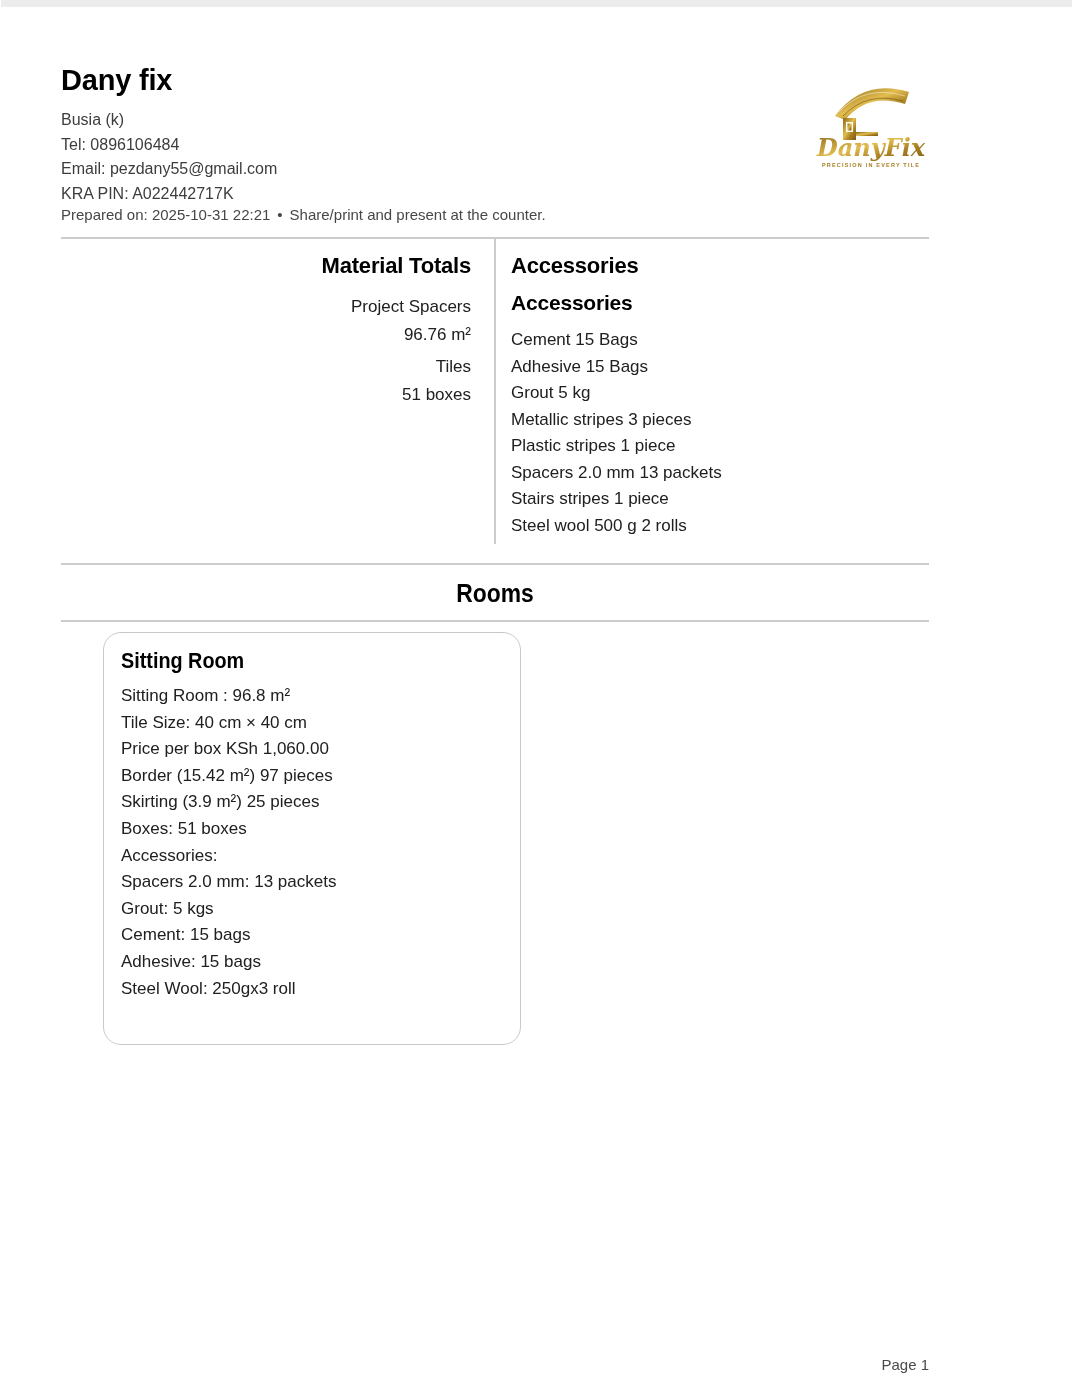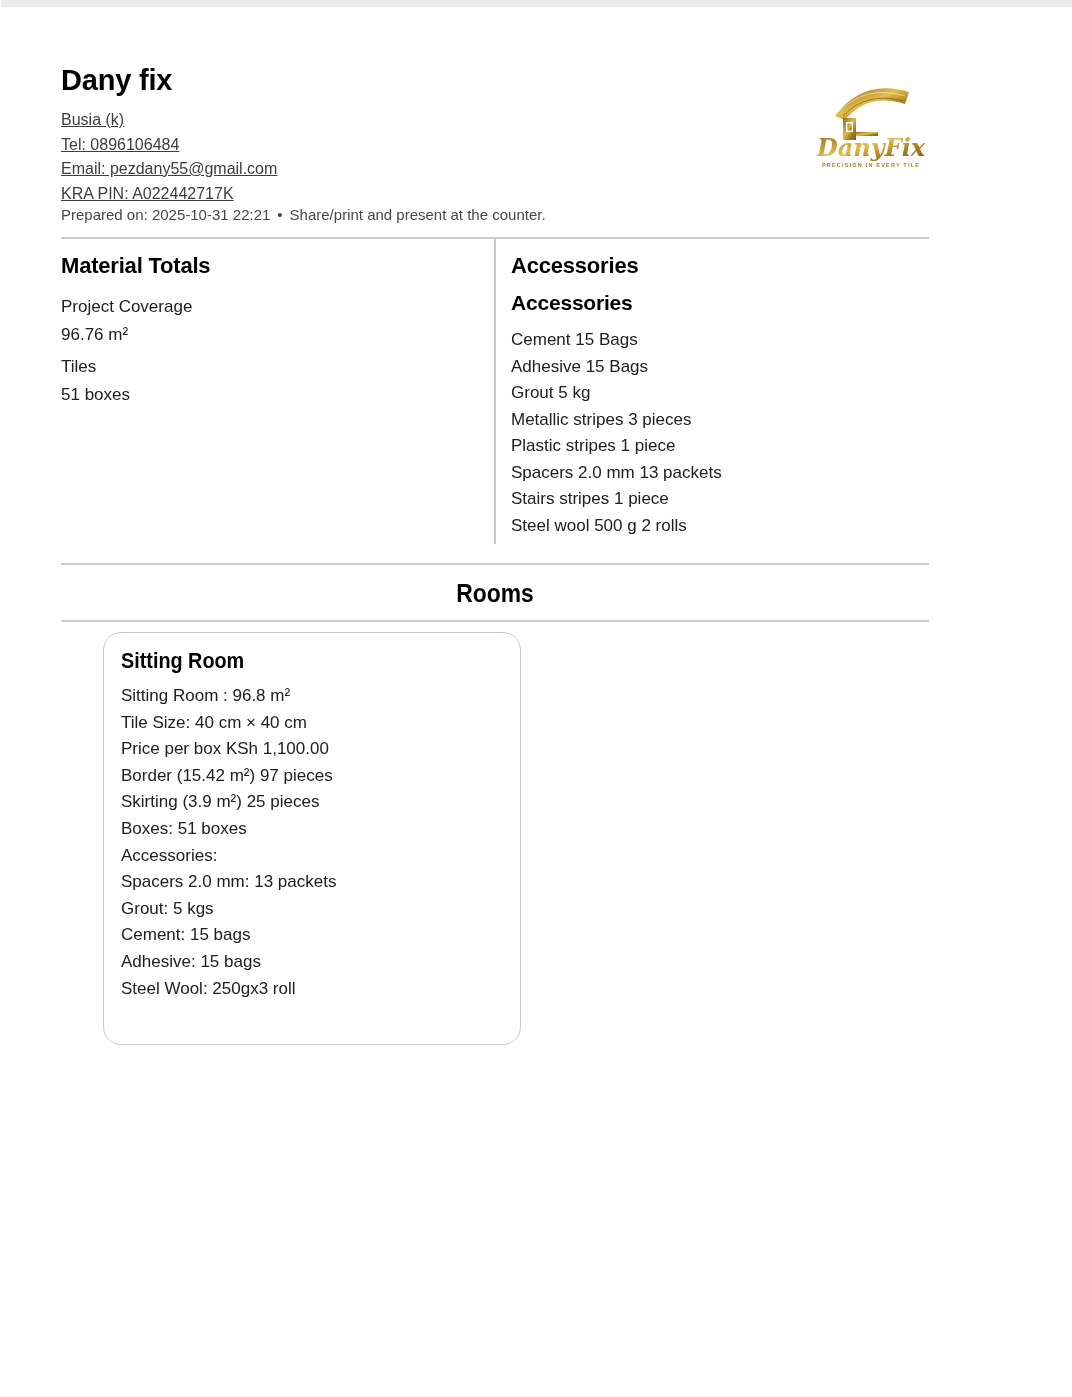--- a/index.html
+++ b/index.html
@@ -18,42 +18,42 @@
   }
   .page { position: absolute; top: 0; left: 1px; width: 1072px; height: 1397px; }
 
   
   .biz-name {
     position: absolute; left: 60px; top: 64px;
     font-size: 29px; font-weight: bold; color: #000;
     letter-spacing: -0.2px;
   }
   .contact-block { position: absolute; left: 60px; top: 108px; }
-  .contact-line { font-size: 16px; line-height: 24.5px; color: #3d3d3d; text-decoration: underline; }
+  .contact-line { font-size: 16px; line-height: 24.5px; color: #3d3d3d; }
   .prepared-line {
     position: absolute; left: 60px; top: 206px;
     font-size: 15px; color: #474747;
   }
   .prepared-line .sep { margin: 0 7px; color: #474747; }
 
   .logo {
     position: absolute; left: 812px; top: 74px;
     width: 116px; height: 96px;
   }
 
   
   .rule { position: absolute; left: 60px; width: 868px; height: 1.5px; background: #cccccc; }
   .rule-1 { top: 237px; }
   .rule-2 { top: 563px; }
   .rule-3 { top: 620px; }
   .vdivider { position: absolute; left: 493px; top: 238px; width: 1.5px; height: 306px; background: #cccccc; }
 
   
   .section-title { font-size: 22px; font-weight: bold; color: #000; letter-spacing: -0.2px; }
-  .col-left { position: absolute; left: 60px; top: 253px; width: 410px; }
+  .col-left { position: absolute; left: 60px; top: 253px; width: 410px; text-align: right; }
   .col-left .section-title { margin-bottom: 14px; }
   .pair { margin-bottom: 4px; }
   .pair div { font-size: 17px; line-height: 28px; color: #202020; }
 
   .col-right { position: absolute; left: 510px; top: 253px; width: 418px; }
   .col-right .section-title { margin-bottom: 12px; }
   .sub-title { font-size: 21px; font-weight: bold; color: #000; margin-bottom: 12px; letter-spacing: -0.2px; }
   .acc-list div { font-size: 17px; line-height: 26.5px; color: #202020; }
 
   
@@ -132,21 +132,21 @@
       <text x="58" y="93" text-anchor="middle" font-family="Liberation Sans, sans-serif" font-weight="bold" font-size="5.5" letter-spacing="1.2" fill="#a87f21">PRECISION IN EVERY TILE</text>
     </svg>
   </div>
 
   <div class="rule rule-1"></div>
   <div class="vdivider"></div>
 
   <div class="col-left">
     <div class="section-title">Material Totals</div>
     <div class="pair">
-      <div>Project Coverage</div>
+      <div>Project Spacers</div>
       <div>96.76 m²</div>
     </div>
     <div class="pair">
       <div>Tiles</div>
       <div>51 boxes</div>
     </div>
   </div>
 
   <div class="col-right">
     <div class="section-title">Accessories</div>
@@ -165,26 +165,27 @@
 
   <div class="rule rule-2"></div>
   <div class="rooms-title">Rooms</div>
   <div class="rule rule-3"></div>
 
   <div class="room-card">
     <div class="room-title">Sitting Room</div>
     <div class="room-lines">
       <div>Sitting Room : 96.8 m²</div>
       <div>Tile Size: 40 cm × 40 cm</div>
-      <div>Price per box KSh 1,100.00</div>
+      <div>Price per box KSh 1,060.00</div>
       <div>Border (15.42 m²) 97 pieces</div>
       <div>Skirting (3.9 m²) 25 pieces</div>
       <div>Boxes: 51 boxes</div>
       <div>Accessories:</div>
       <div>Spacers 2.0 mm: 13 packets</div>
       <div>Grout: 5 kgs</div>
       <div>Cement: 15 bags</div>
       <div>Adhesive: 15 bags</div>
       <div>Steel Wool: 250gx3 roll</div>
     </div>
   </div>
 
+  <div class="footer">Page 1</div>
 </div>
 
 </body></html>

